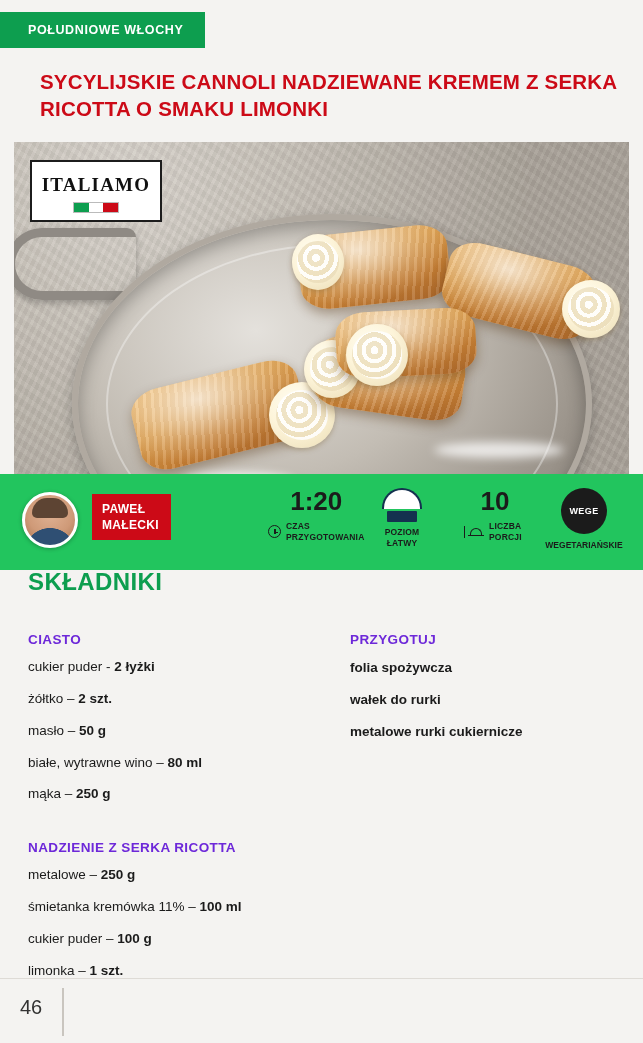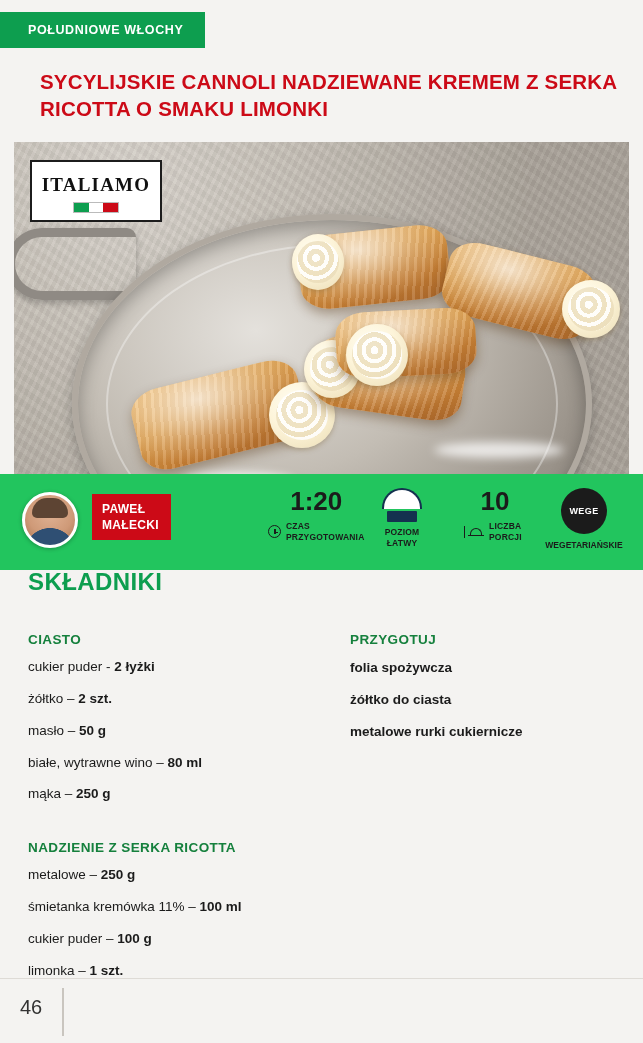--- a/index.html
+++ b/index.html
@@ -320,21 +320,21 @@
     letter-spacing: .4px;
     text-transform: uppercase;
   }
 
   .col-left  { position: absolute; left: 28px;  top: 632px; width: 300px; }
   .col-right { position: absolute; left: 350px; top: 632px; width: 270px; }
 
   .grp-title {
     font-size: 13.5px;
     font-weight: bold;
-    color: #15803d;
+    color: #6d28d9;
     letter-spacing: .4px;
     text-transform: uppercase;
     margin-bottom: 13px;
   }
   .grp-title.spaced { margin-top: 38px; }
   .ing {
     font-size: 13.5px;
     color: #1b1b1b;
     line-height: 1.1;
     margin-bottom: 17px;
@@ -515,21 +515,21 @@
       <span>cukier puder – </span><b>100 g</b>
     </div>
     <div class="ing">
       <span>limonka – </span><b>1 szt.</b>
     </div>
   </div>
 
   <div class="col-right">
     <div class="grp-title">PRZYGOTUJ</div>
     <div class="tool">folia spożywcza</div>
-    <div class="tool">żółtko do ciasta</div>
+    <div class="tool">wałek do rurki</div>
     <div class="tool">metalowe rurki cukiernicze</div>
   </div>
 
   <div class="footer-rule"></div>
   <div class="page-num">46</div>
   <div class="footer-bar"></div>
 
 </div>
 
 </body></html>

